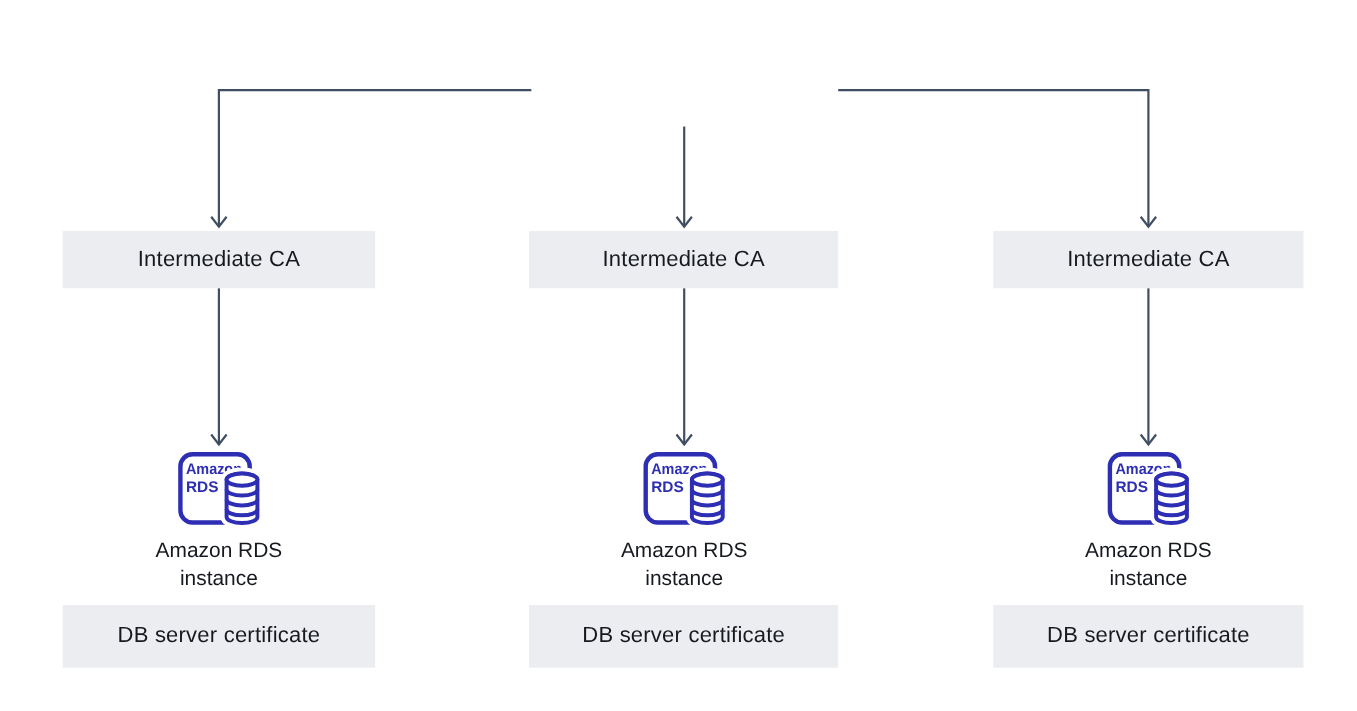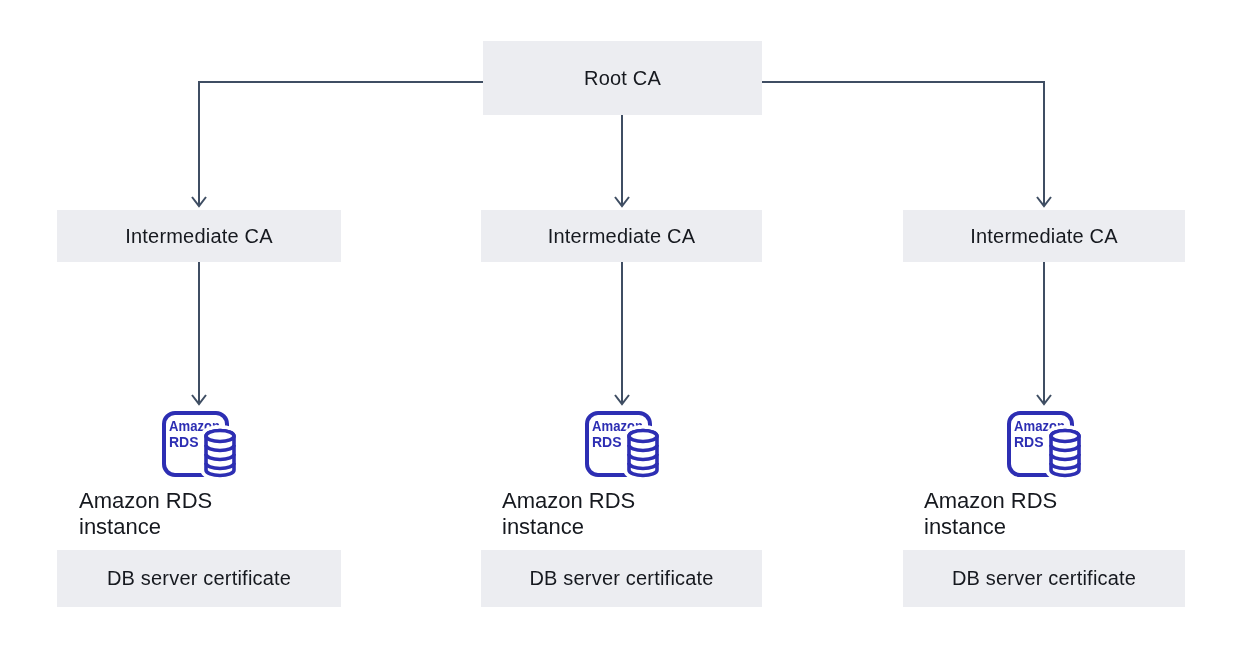--- a/index.html
+++ b/index.html
@@ -26,21 +26,22 @@
     display: flex;
     align-items: center;
     justify-content: center;
     font-size: 20px;
     letter-spacing: 0.2px;
     white-space: nowrap;
   }
   .instance-label {
     position: absolute;
     width: 240px;
-    font-size: 22px;
+    text-align: center;
+    font-size: 19px;
     line-height: 26px;
   }
   .edges {
     position: absolute;
     left: 0; top: 0;
     width: 1234px; height: 646px;
     pointer-events: none;
   }
   .edges path.edge {
     fill: none;
@@ -77,23 +78,20 @@
       </marker>
     </defs>
     <path class="edge" d="M 483 82 L 199 82 L 199 206" marker-end="url(#arrowhead)"></path>
     <path class="edge" d="M 622 115 L 622 206" marker-end="url(#arrowhead)"></path>
     <path class="edge" d="M 762 82 L 1044 82 L 1044 206" marker-end="url(#arrowhead)"></path>
     <path class="edge" d="M 199 262 L 199 404" marker-end="url(#arrowhead)"></path>
     <path class="edge" d="M 622 262 L 622 404" marker-end="url(#arrowhead)"></path>
     <path class="edge" d="M 1044 262 L 1044 404" marker-end="url(#arrowhead)"></path>
   </svg>
 
-  <div class="node" style="left:483px; top:41px; width:279px; height:74px;">
-    <span>Root CA</span>
-  </div>
 
   <div class="node" style="left:57px; top:210px; width:284px; height:52px;">
     <span>Intermediate CA</span>
   </div>
   <svg class="rds-icon" style="left:161px; top:410px;" viewBox="0 0 78 70">
     <rect class="frame" x="3" y="3" width="63" height="62" rx="11"></rect>
     <text x="8" y="21" textLength="51" lengthAdjust="spacingAndGlyphs">Amazon</text>
     <text x="8" y="37">RDS</text>
     <g>
       <path class="cyl-halo" d="M45 26 L45 60 A14 5.5 0 0 0 73 60 L73 26 A14 5.5 0 0 0 45 26 Z"></path>

